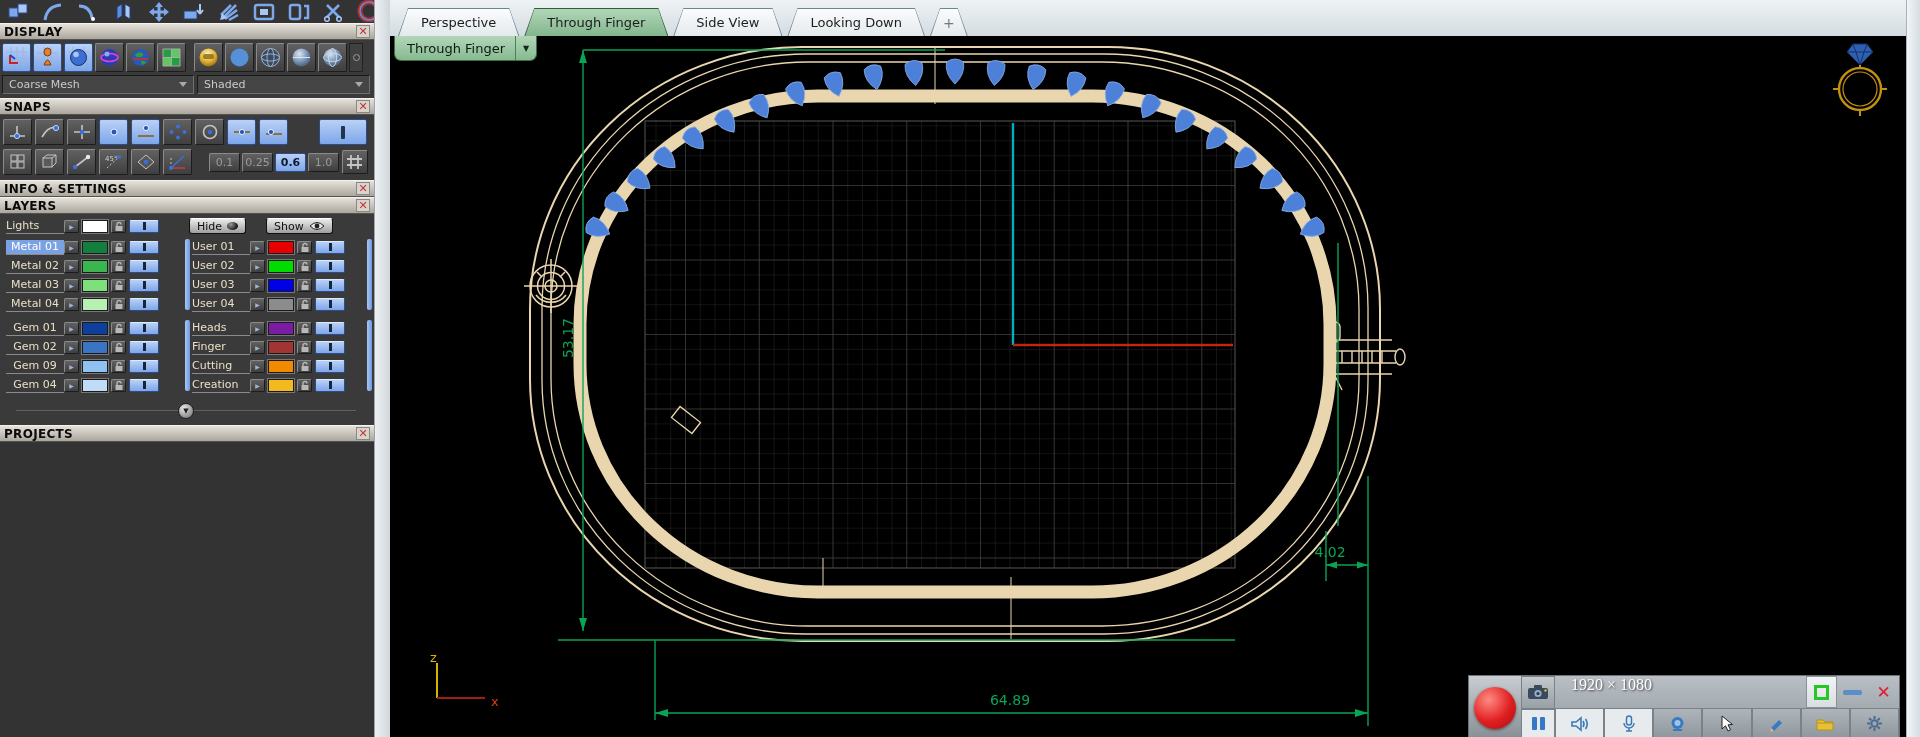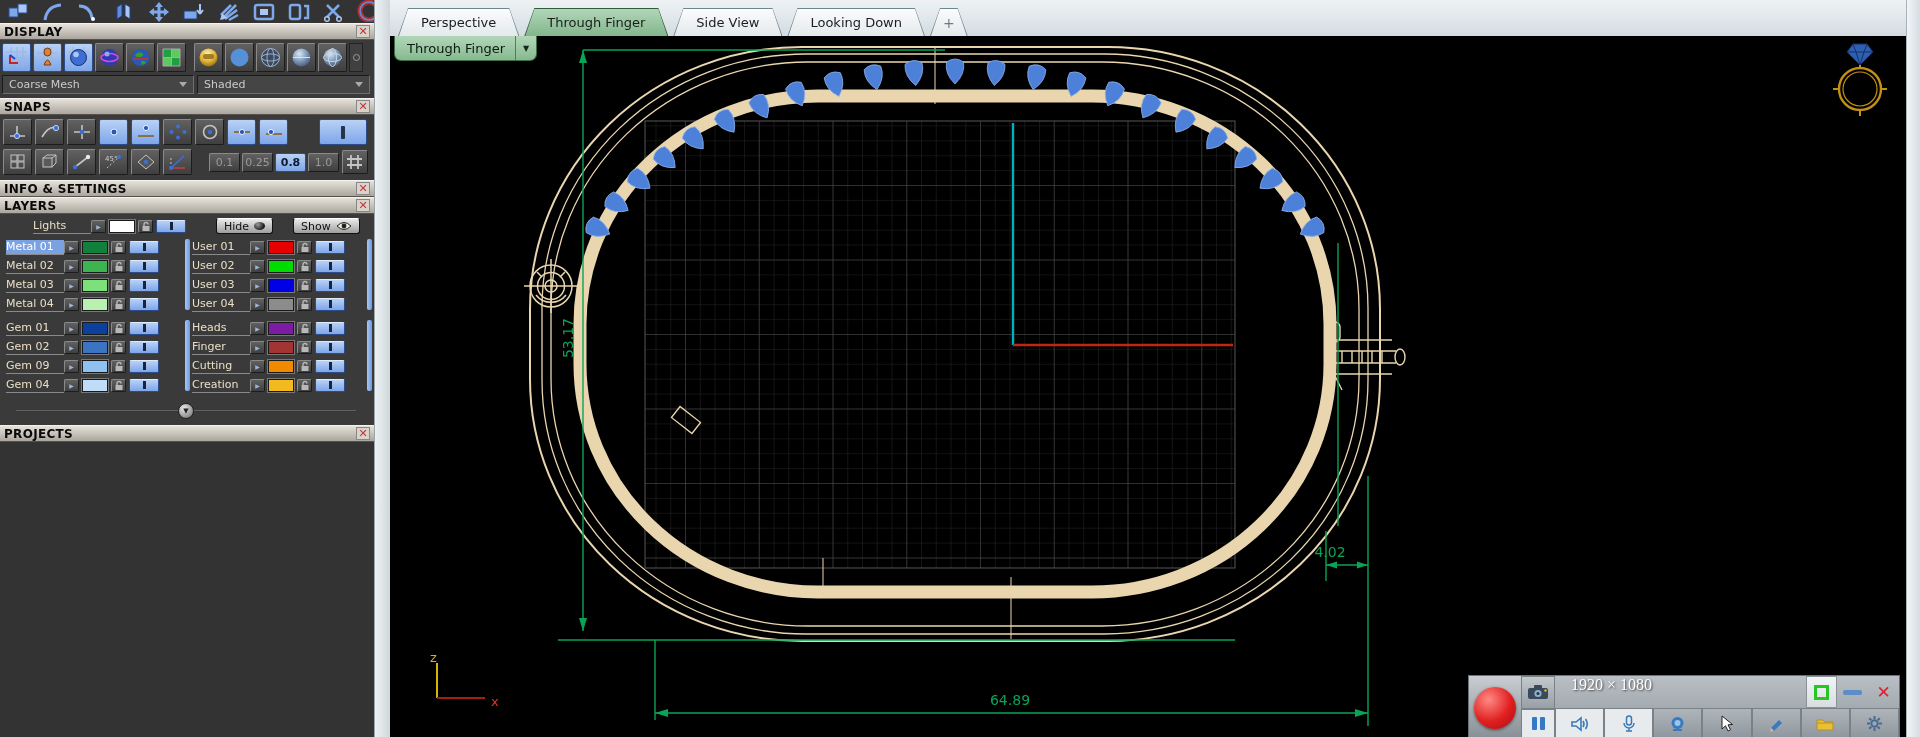--- a/index.html
+++ b/index.html
@@ -46,37 +46,37 @@
   .s-btn { width:29px; height:26px; }
   .s-wide { width:48px; height:26px; margin-left:auto; margin-right:4px; }
   .ibarw { width:4px; height:13px; background:#23344d; border-radius:1px; }
   .inc { width:31px; height:19px; font-size:11px; color:#9a9a9a; }
   .inc.on { color:#0c1a30; font-weight:bold; }
   .incwrap { display:flex; gap:2px; margin-left:auto; }
   .s-grid { width:26px; height:24px; margin-right:3px; }
 
   #layers-body { background:#3a3a3a; padding:4px 0 0 6px; flex:0 0 auto; }
   .lcols { display:flex; }
-  .lcol-l { width:186px; }
+  .lcol-l { width:186px;text-align:center; }
   .lcol-r { width:182px; }
   .lrow { display:flex; align-items:center; height:16px; margin-bottom:3px; }
   .lname { width:58px; color:#eadfc6; font-size:11px; border-bottom:1px solid #8a8a8a;
     padding-bottom:1px; white-space:nowrap; }
   .lname.sel { background:#7aa2e2; color:#ffffff; }
   .larrow { width:15px; height:13px; font-size:6px; color:#9fb4d8; }
   .lswatch { width:26px; height:13px; border:1px solid #1a1a1a; outline:1px solid #777; margin:0 3px; }
   .llock { width:15px; height:13px; }
   .libtn { width:30px; height:13px; background:linear-gradient(#b9d1f6,#7da6ea);
     border:1px solid #2c4c8c; border-top-color:#dcebfc; border-radius:2px; margin-left:3px;
     display:flex; align-items:center; justify-content:center; }
   .ibar { width:3px; height:8px; background:#16243c; }
   .lgroup { position:relative; padding-right:9px; margin-bottom:8px; }
   .lgroup::after { content:""; position:absolute; right:2px; top:0; bottom:2px; width:5px;
     background:linear-gradient(90deg,#a8c6f2,#6e9ae2); border-radius:2px; }
-  .toprow { display:flex; align-items:center; margin-bottom:5px;margin-left:27px; }
+  .toprow { display:flex; align-items:center; margin-bottom:5px; }
   .hsbtn { height:16px; background:linear-gradient(#ececec,#9e9e9e); border:1px solid #111;
     border-top-color:#fff; border-radius:3px; color:#111; font-size:11px; display:flex;
     align-items:center; gap:5px; padding:0 7px; }
   .hsphere { width:11px; height:8px; border-radius:50%; background:radial-gradient(circle at 35% 30%,#9a9a9a,#111 75%); }
   #layers-divider { display:flex; align-items:center; margin:2px 18px 6px 10px; }
   #layers-divider .dline { flex:1; height:2px; background:linear-gradient(#777,#222); }
   #layers-divider .dknob { width:16px; height:16px; border-radius:50%;
     background:radial-gradient(circle at 35% 30%,#e8e8e8,#6a6a6a); border:1px solid #222;
     display:flex; align-items:center; justify-content:center; font-size:7px; color:#222; }
 
@@ -439,21 +439,21 @@
           <svg width="20" height="18">
             <path d="M3 15 L16 3" stroke="#3d6fd8" stroke-width="1.6"></path>
             <path d="M3 15 H17" stroke="#c04040" stroke-width="1.6"></path>
             <path d="M3 15 V4" stroke="#c4c4c4" stroke-dasharray="2 2"></path>
             <circle cx="3" cy="15" r="2" fill="#3d6fd8"></circle>
           </svg>
         </span>
       <span class="incwrap" id="inc-group">
           <span class="btn3 inc">0.1</span>
           <span class="btn3 inc">0.25</span>
-          <span class="btn3 inc on">0.8</span>
+          <span class="btn3 inc on">0.6</span>
           <span class="btn3 inc">1.0</span>
         </span>
       <span class="btn3 s-grid">
           <svg width="18" height="18">
             <path d="M5 2 V16 M12 2 V16 M1 6 H16 M1 12 H16" stroke="#c4c4c4" stroke-width="1.8"></path>
           </svg>
         </span>
     </div>
   </div>
 

